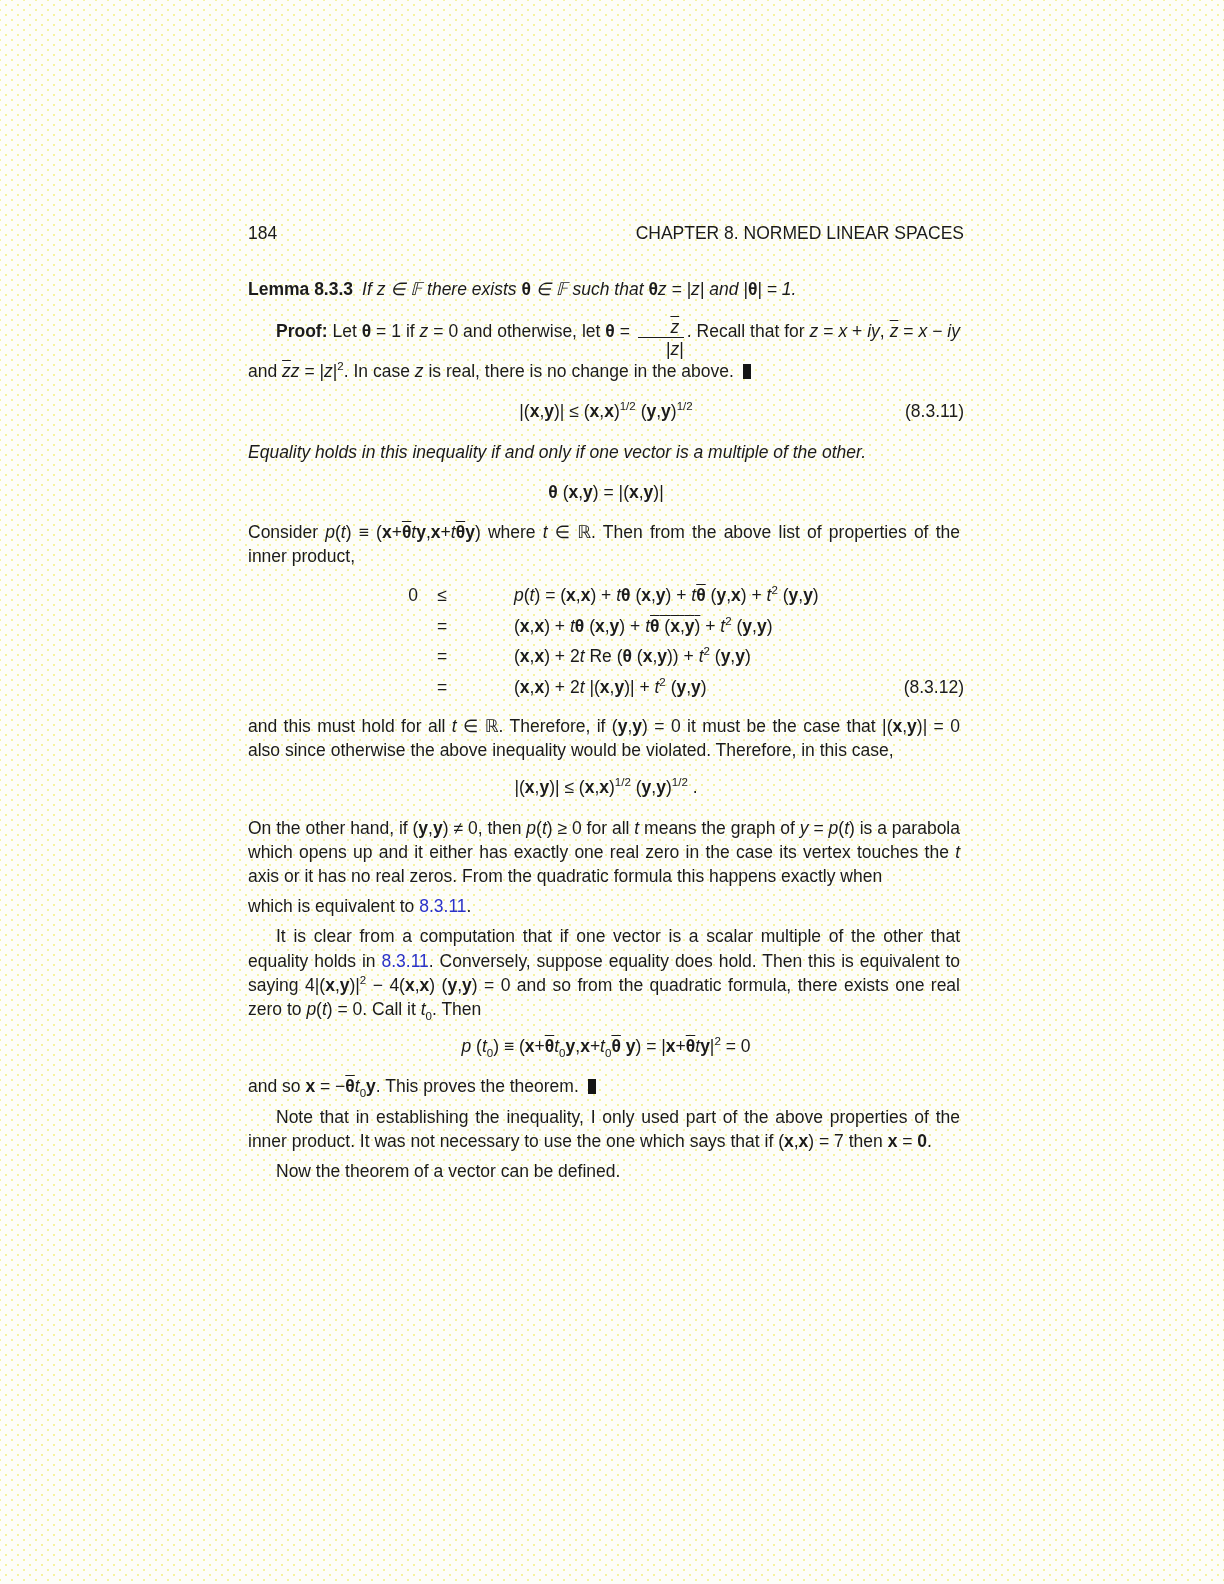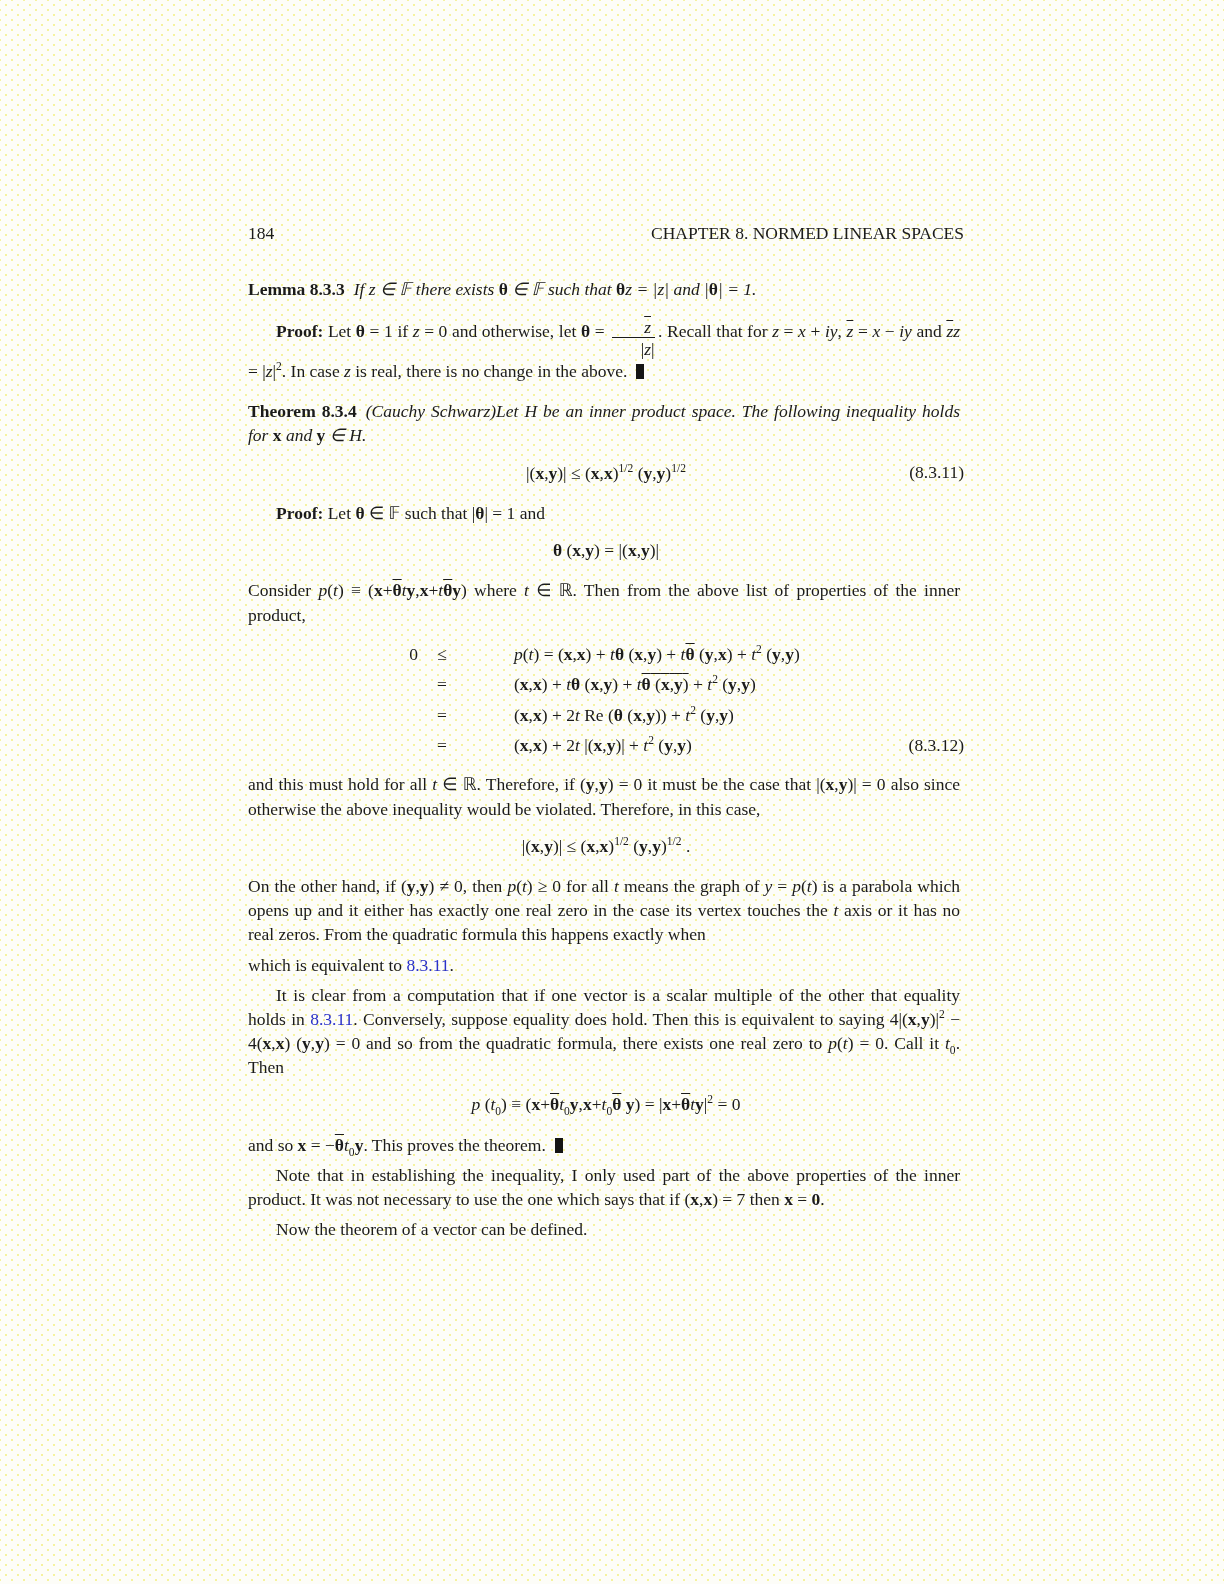--- a/index.html
+++ b/index.html
@@ -6,21 +6,21 @@
   .page{
     position:relative;
     width:1224px;height:1584px;
     margin:0 auto;
     background-color:#fdfdf8;
     background-image:
       radial-gradient(circle, #f5f29f 1px, rgba(255,255,255,0) 1.4px),
       radial-gradient(circle, #f5f29f 1px, rgba(255,255,255,0) 1.4px);
     background-size:12px 10px;
     background-position:0 0, 6px 5px;
-    font-family:Liberation Serif, serif;
+    font-family:Liberation Sans, sans-serif;
     font-size:17.5px;
     color:#1b1b1b;
     overflow:hidden;
   }
   .content{position:absolute;left:248px;top:222px;width:716px;}
   .hdr{display:flex;justify-content:space-between;margin-bottom:32px;line-height:1.3;}
   .para{margin:0 4px 14px 0;text-align:justify;line-height:1.38;}
   .indent{text-indent:28px;}
   .mb6{margin-bottom:6px;}
   .mb16{margin-bottom:16px;}
@@ -51,29 +51,28 @@
 
     <div class="hdr">
       <span>184</span>
       <span>CHAPTER 8.  NORMED LINEAR SPACES</span>
     </div>
 
     <p class="para mb16"><span class="b lbl">Lemma 8.3.3</span><span><span class="i">If </span><span class="i">z</span><span class="i"> ∈ 𝔽 </span><span class="i">there exists </span><span class="b">θ</span><span class="i"> ∈ 𝔽 </span><span class="i">such that </span><span class="b">θ</span><span class="i">z</span><span class="i"> = |</span><span class="i">z</span><span class="i">| </span><span class="i">and </span><span class="i">|</span><span class="b">θ</span><span class="i">| = 1.</span></span></p>
 
     <p class="para indent mb16"><span><span class="b">Proof: </span><span>Let </span><span class="b">θ</span><span> = 1 if </span><span class="i">z</span><span> = 0 and otherwise, let </span><span class="b">θ</span><span> = </span><span class="frac"><span class="fnum"><span class="i ol">z</span></span><span class="fden"><span>|</span><span class="i">z</span><span>|</span></span></span><span>. Recall that for </span><span class="i">z</span><span> = </span><span class="i">x</span><span> + </span><span class="i">iy</span><span>, </span><span class="i ol">z</span><span> = </span><span class="i">x</span><span> − </span><span class="i">iy</span><span> and </span><span class="i ol">z</span><span class="i">z</span><span> = |</span><span class="i">z</span><span>|</span><span class="sup">2</span><span>. In case </span><span class="i">z</span><span> is real, there is no change in the above.</span><span class="qed"></span></span></p>
 
-    <p class="para mb6"><span class="b lbl">Theorem 8.3.4</span><span><span class="i">(Cauchy Schwarz)Let H be an inner product space. The following inequality holds for </span><span class="b">x</span><span class="i"> and </span><span class="b">y</span><span class="i"> ∈ </span><span class="i">H</span><span class="i">.</span></span></p>
 
     <div class="disp">
       <span><span>|(</span><span class="b">x</span><span>,</span><span class="b">y</span><span>)| ≤ (</span><span class="b">x</span><span>,</span><span class="b">x</span><span>)</span><span class="sup">1/2</span><span> (</span><span class="b">y</span><span>,</span><span class="b">y</span><span>)</span><span class="sup">1/2</span></span>
       <span class="atag">(8.3.11)</span>
     </div>
 
+    <p class="para mb16"><span><span class="i">Equality holds in this inequality if and only if one vector is a multiple of the other.</span></span></p>
 
-    <p class="para indent mb6"><span><span class="b">Proof: </span><span>Let </span><span class="b">θ</span><span> ∈ 𝔽 such that |</span><span class="b">θ</span><span>| = 1 and</span></span></p>
 
     <div class="disp">
       <span><span class="b">θ</span><span> (</span><span class="b">x</span><span>,</span><span class="b">y</span><span>) = |(</span><span class="b">x</span><span>,</span><span class="b">y</span><span>)|</span></span>
     </div>
 
     <p class="para mb6"><span><span>Consider </span><span class="i">p</span><span>(</span><span class="i">t</span><span>) ≡ (</span><span class="b">x</span><span>+</span><span class="b ol">θ</span><span class="i">t</span><span class="b">y</span><span>,</span><span class="b">x</span><span>+</span><span class="i">t</span><span class="b ol">θ</span><span class="b">y</span><span>) where </span><span class="i">t</span><span> ∈ ℝ. Then from the above list of properties of the inner product,</span></span></p>
 
     <div class="arr">
         <div class="arow">
           <span class="alhs"><span>0</span></span>

